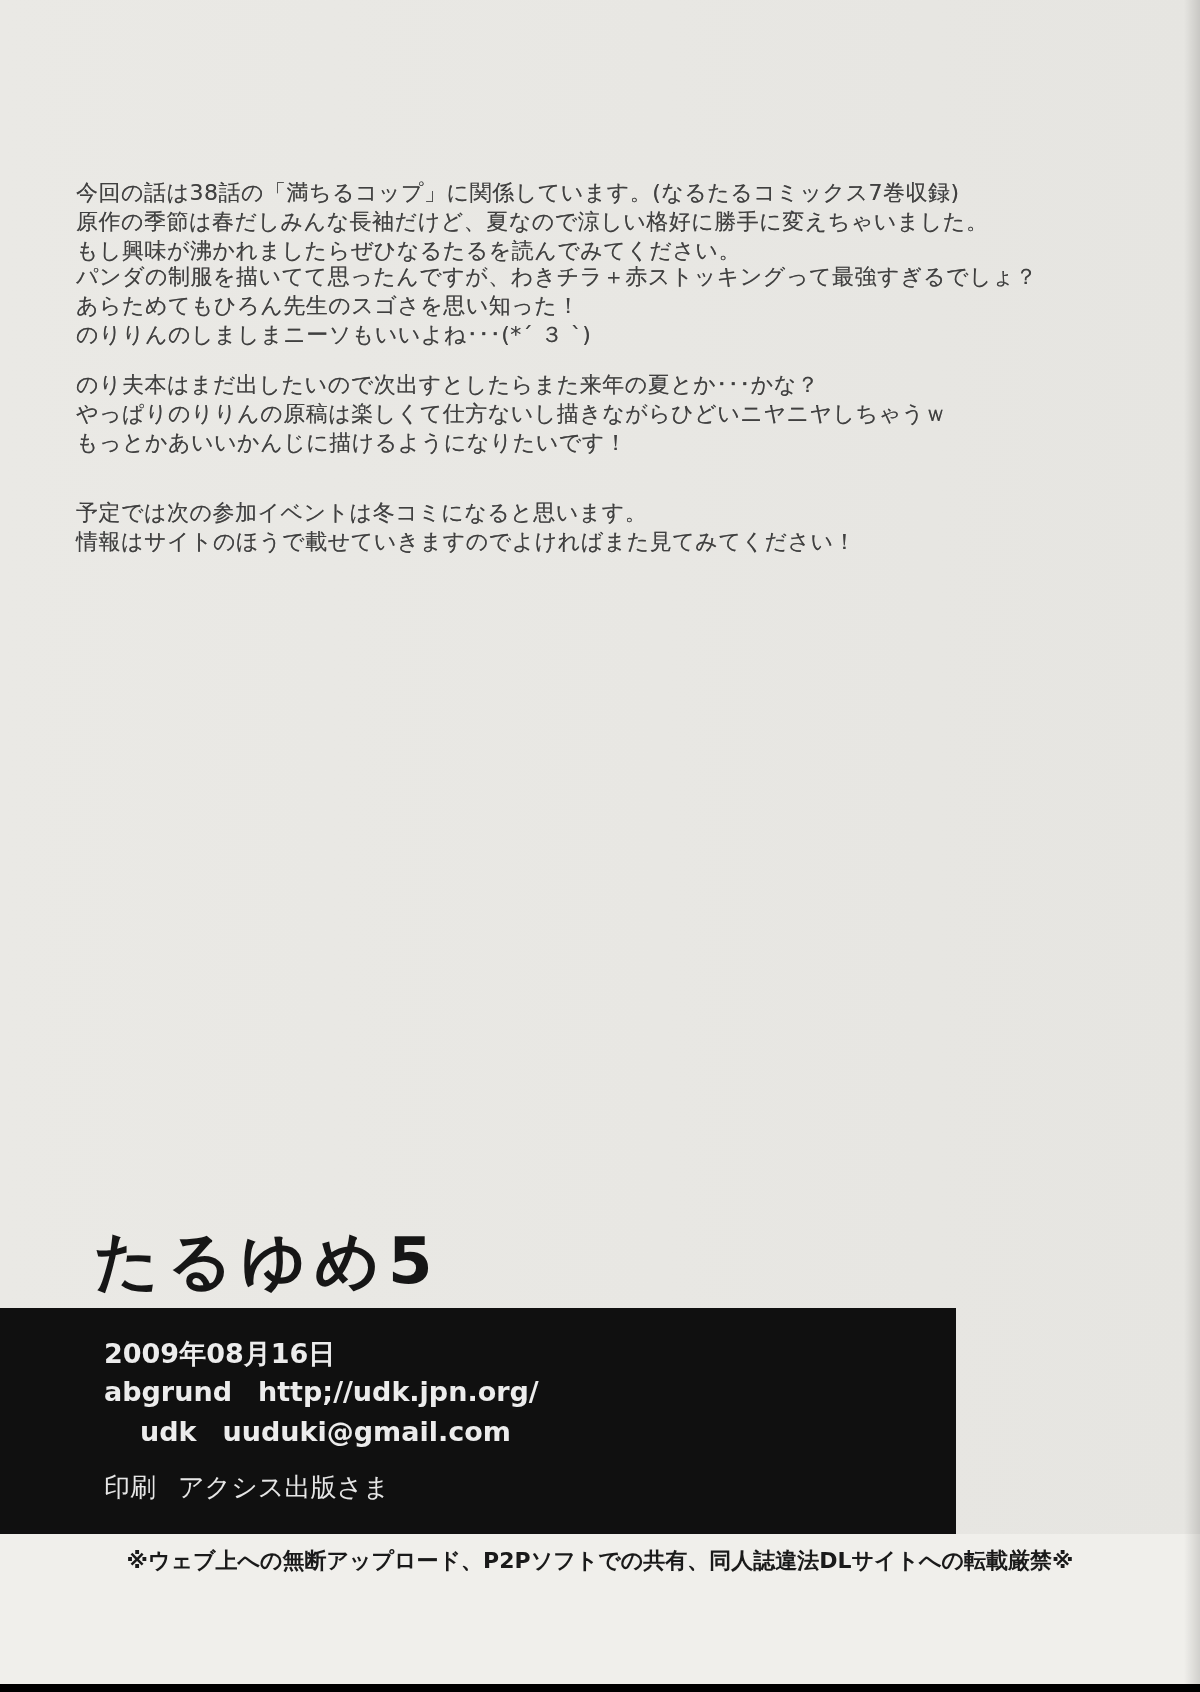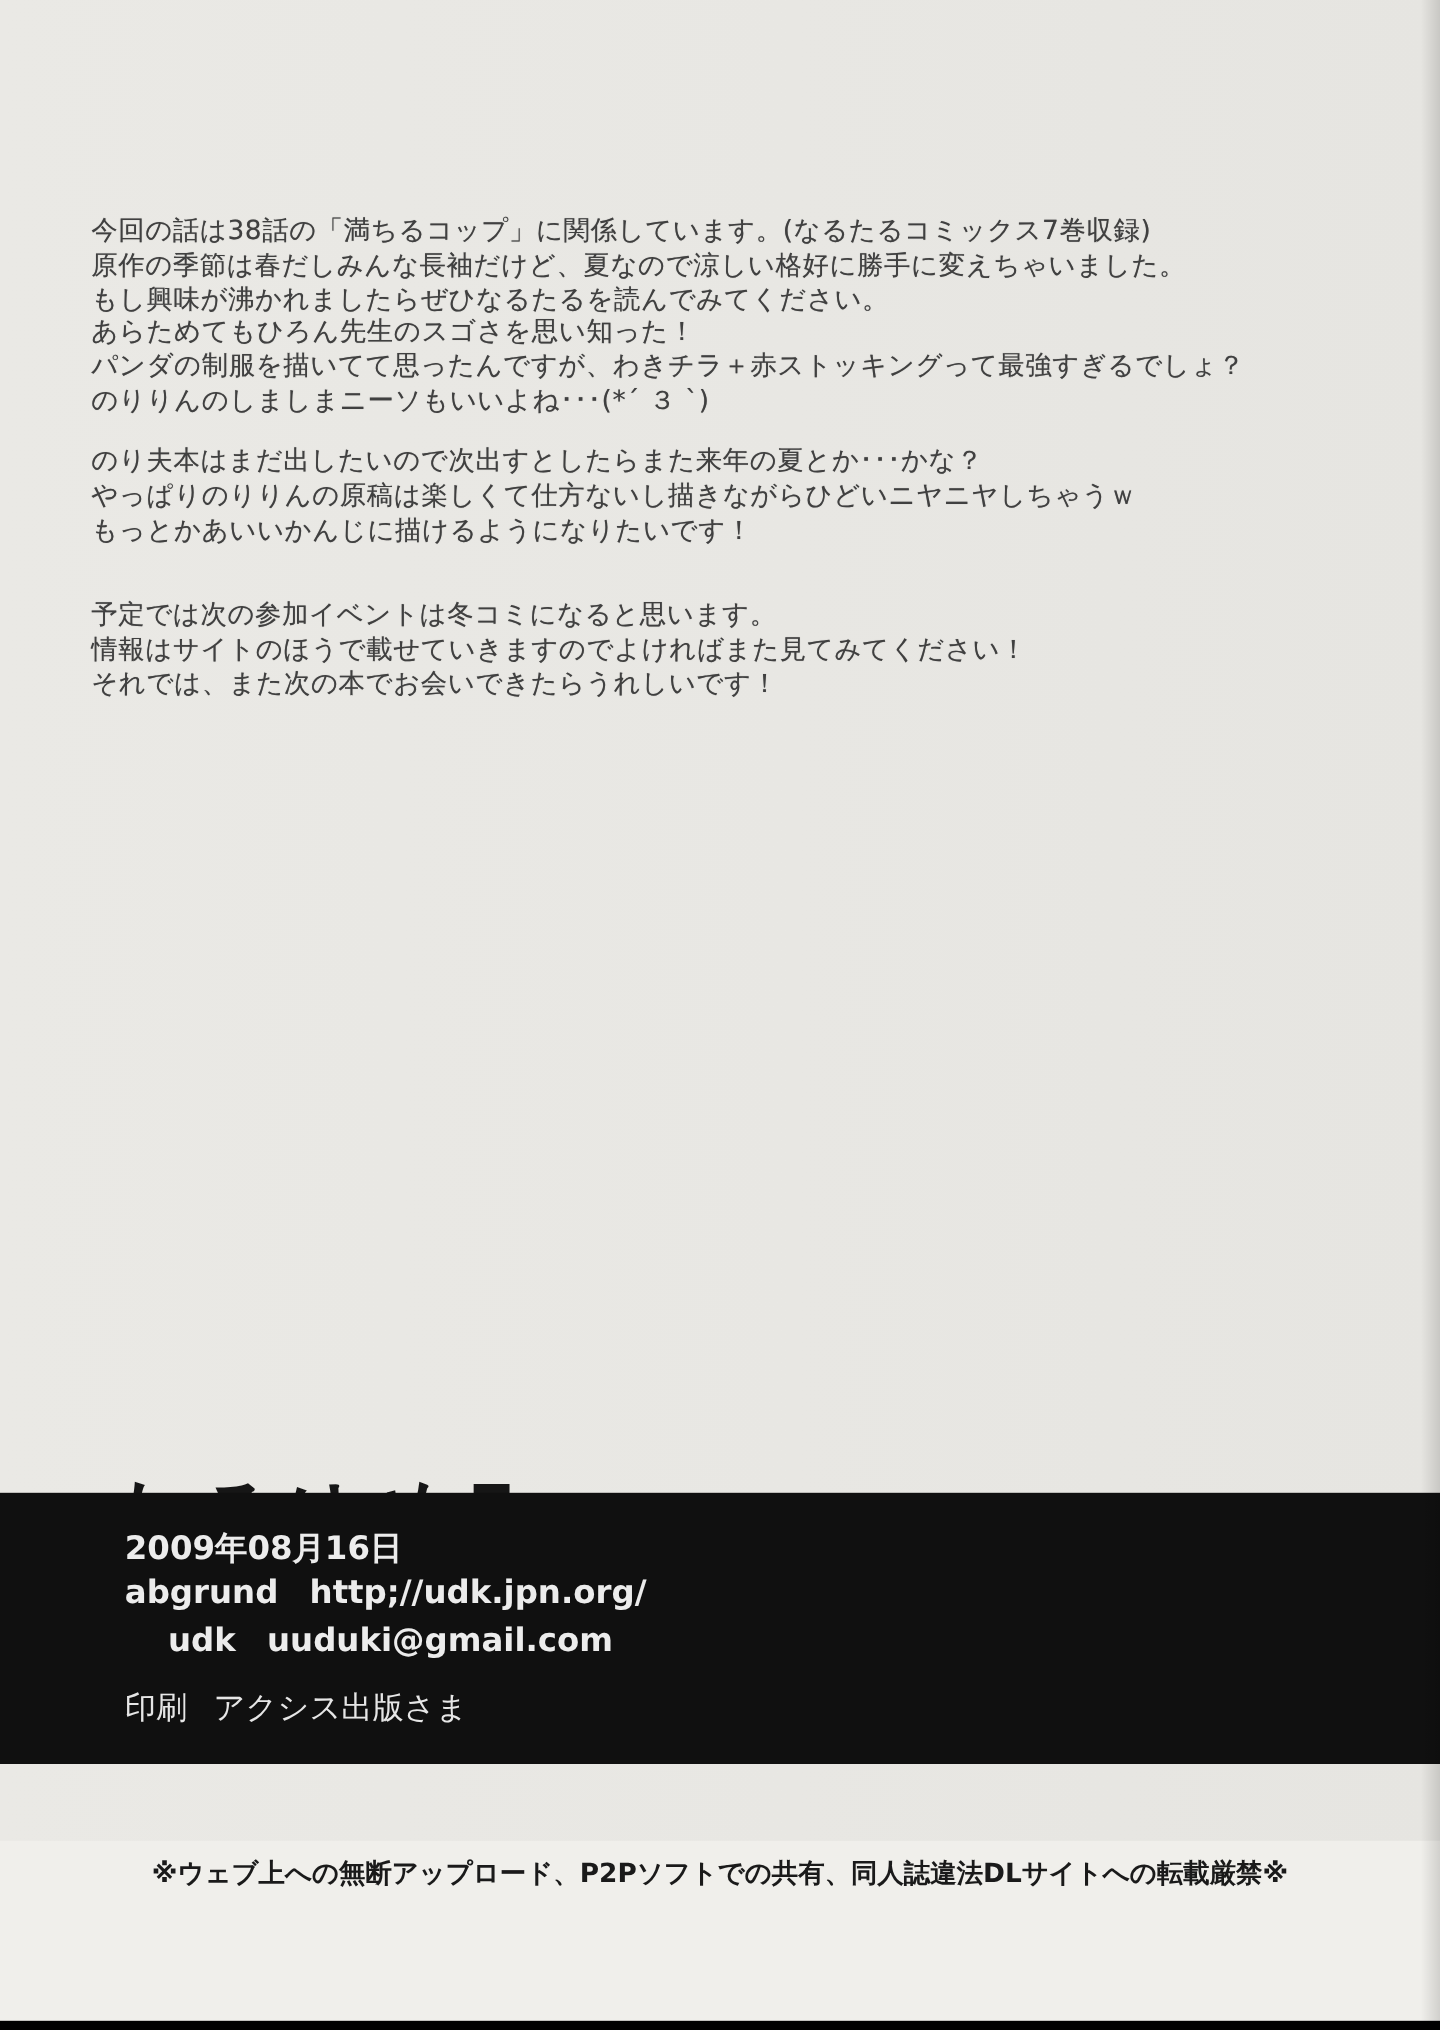--- a/index.html
+++ b/index.html
@@ -41,22 +41,22 @@
     top: 1218px;
     font-size: 64px;
     font-weight: bold;
     color: #161616;
     letter-spacing: 8px;
     white-space: nowrap;
   }
   .colophon-panel {
     position: absolute;
     left: 0;
-    top: 1244px;
-    width: 1200px;
+    top: 1308px;
+    width: 956px;
     height: 226px;
     background: #101010;
     color: #ececec;
   }
   .colophon-date {
     position: absolute;
     left: 104px;
     top: 28px;
     font-size: 27px;
     font-weight: bold;
@@ -119,35 +119,34 @@
 <div class="page">
 
 
   <div class="afterword-paragraph p2">
     <div>今回の話は38話の「満ちるコップ」に関係しています。(なるたるコミックス7巻収録)</div>
     <div>原作の季節は春だしみんな長袖だけど、夏なので涼しい格好に勝手に変えちゃいました。</div>
     <div>もし興味が沸かれましたらぜひなるたるを読んでみてください。</div>
   </div>
 
   <div class="afterword-paragraph p3">
+    <div>パンダの制服を描いてて思ったんですが、わきチラ＋赤ストッキングって最強すぎるでしょ？</div>
     <div>あらためてもひろん先生のスゴさを思い知った！</div>
-    <div>パンダの制服を描いてて思ったんですが、わきチラ＋赤ストッキングって最強すぎるでしょ？</div>
     <div>のりりんのしましまニーソもいいよね･･･(*´ ３ `)</div>
   </div>
 
   <div class="afterword-paragraph p4">
     <div>のり夫本はまだ出したいので次出すとしたらまた来年の夏とか･･･かな？</div>
     <div>やっぱりのりりんの原稿は楽しくて仕方ないし描きながらひどいニヤニヤしちゃうｗ</div>
     <div>もっとかあいいかんじに描けるようになりたいです！</div>
   </div>
 
   <div class="afterword-paragraph p5">
     <div>予定では次の参加イベントは冬コミになると思います。</div>
     <div>情報はサイトのほうで載せていきますのでよければまた見てみてください！</div>
-    <div>それでは、また次の本でお会いできたらうれしいです！</div>
   </div>
 
   <div class="book-title">たるゆめ5</div>
 
   <div class="colophon-panel">
     <div class="colophon-date">2009年08月16日</div>
     <div class="credit-row r1">
       <span>abgrund</span>
       <span>http;//udk.jpn.org/</span>
     </div>

